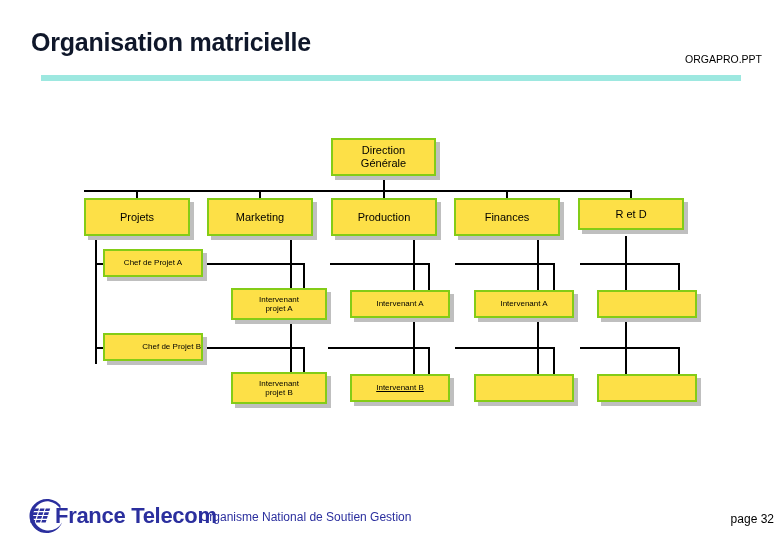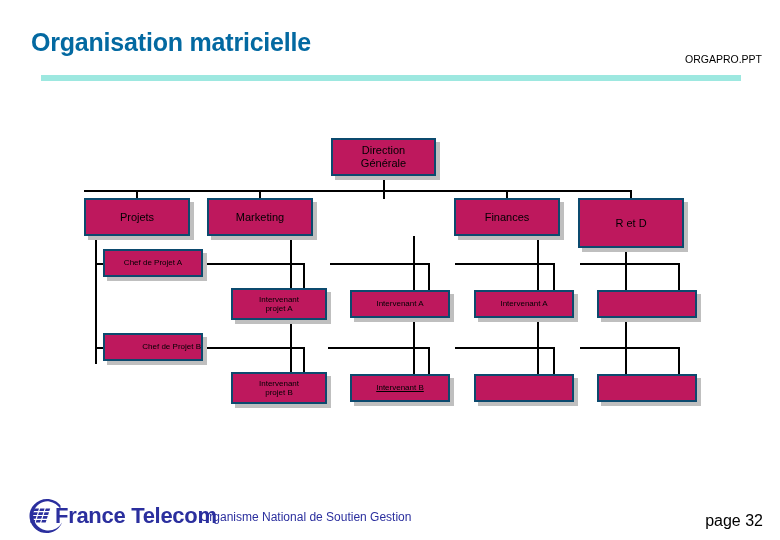--- a/index.html
+++ b/index.html
@@ -18,21 +18,21 @@
     overflow: hidden;
   }
 
   
   #slide-title {
     position: absolute;
     left: 31px;
     top: 28px;
     font-size: 25px;
     font-weight: bold;
-    color: #0369a1;
+    color: #0f172a;
     letter-spacing: -0.2px;
     white-space: nowrap;
   }
   #file-tag {
     position: absolute;
     right: 18px;
     top: 53px;
     font-size: 10.5px;
     color: #000000;
     white-space: nowrap;
@@ -43,22 +43,22 @@
     top: 75px;
     width: 700px;
     height: 6px;
     background: #9de8e0;
   }
 
   
   .node {
     position: absolute;
     box-sizing: border-box;
-    background: #be185d;
-    border: 2px solid #0c4a6e;
+    background: #fde047;
+    border: 2px solid #84cc16;
     box-shadow: 4px 4px 0 0 #bfbfbf;
     display: flex;
     align-items: center;
     justify-content: center;
     text-align: center;
     line-height: 1.15;
     color: #000000;
     z-index: 3;
   }
   .node.lvl1 { font-size: 11px; }
@@ -95,23 +95,23 @@
   #footer-subtitle {
     position: absolute;
     left: 200px;
     top: 510px;
     font-size: 12px;
     color: #2b2f9e;
     white-space: nowrap;
   }
   #page-number {
     position: absolute;
-    right: 17px;
+    right: 6px;
     top: 512px;
-    font-size: 16px;
+    font-size: 12px;
     color: #000000;
     white-space: nowrap;
     padding-left: 28px;
   }
 </style>
 </head>
 <body>
 
 <div id="slide">
 
@@ -172,24 +172,27 @@
       <div>Générale</div>
     </div>
   </div>
 
   <div class="node lvl2" style="left:84px;  top:198px; width:106px; height:38px;">
     <span>Projets</span>
   </div>
   <div class="node lvl2" style="left:207px; top:198px; width:106px; height:38px;">
     <span>Marketing</span>
   </div>
+  <div class="node lvl2" style="left:331px; top:198px; width:106px; height:38px;">
+    <span>Production</span>
+  </div>
   <div class="node lvl2" style="left:454px; top:198px; width:106px; height:38px;">
     <span>Finances</span>
   </div>
-  <div class="node lvl2" style="left:578px; top:198px; width:106px; height:50px;">
+  <div class="node lvl2" style="left:578px; top:198px; width:106px; height:32px;">
     <span>R et D</span>
   </div>
 
   <div class="node lvl3" style="left:103px; top:249px; width:100px; height:28px;text-align:center;">
     <span>Chef de Projet A</span>
   </div>
   <div class="node lvl3" style="left:231px; top:288px; width:96px; height:32px;">
     <div>
       <div>Intervenant</div>
       <div>projet A</div>

